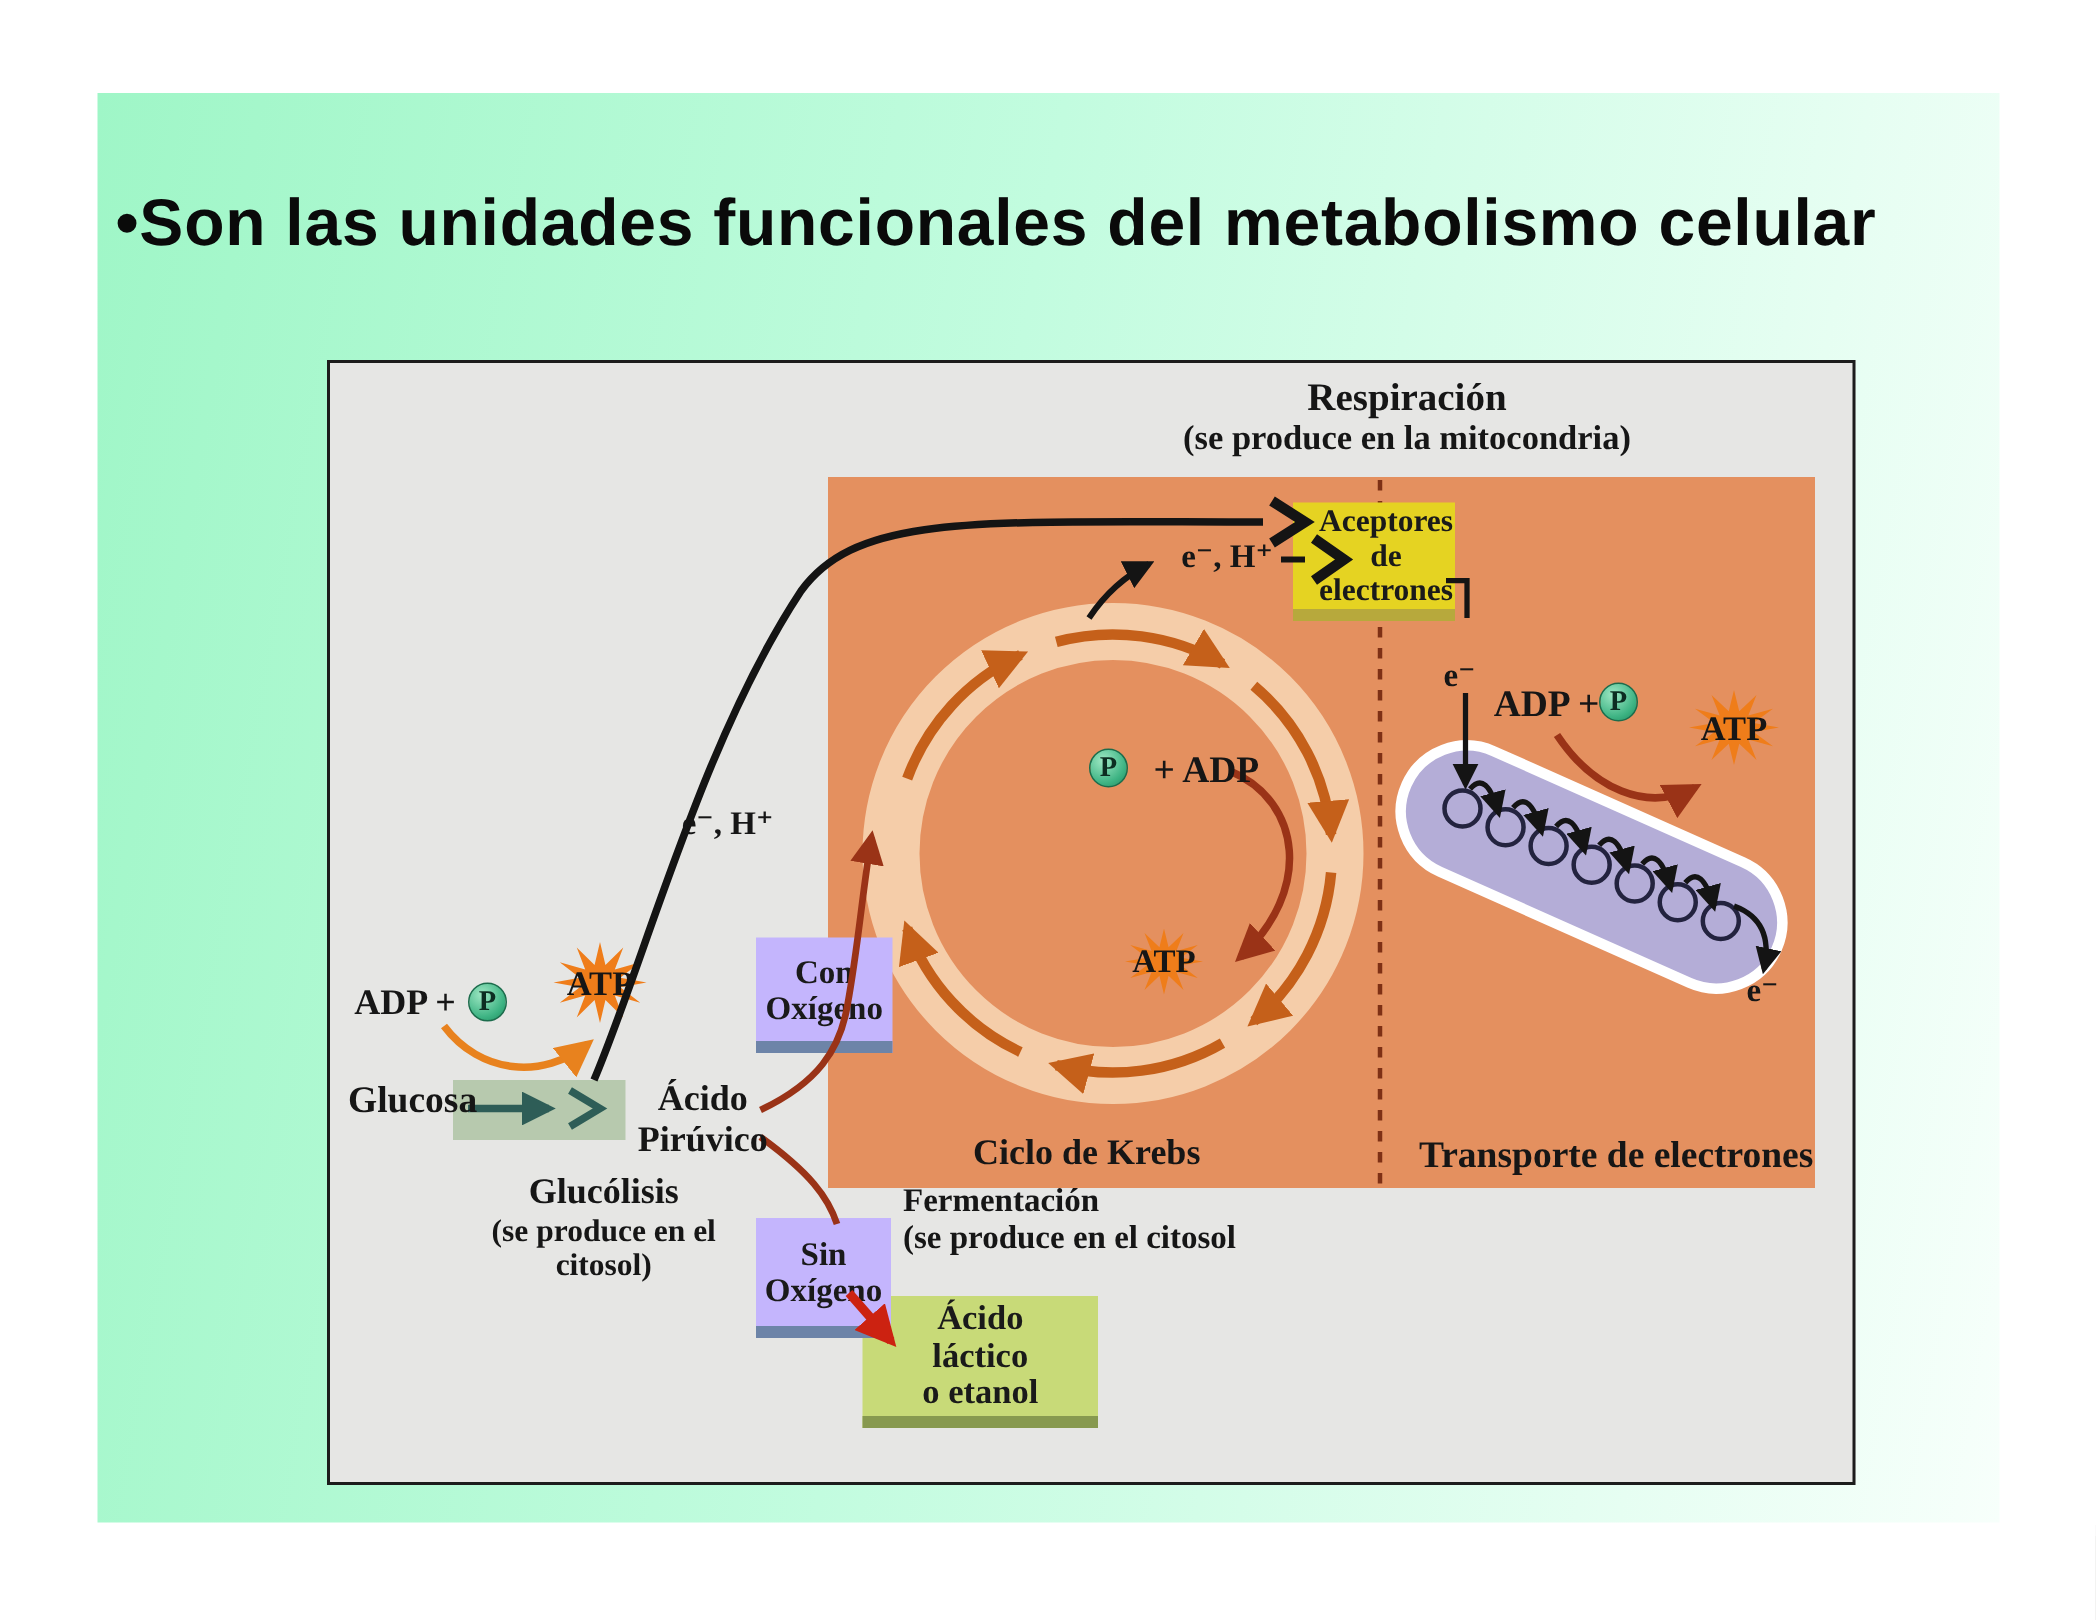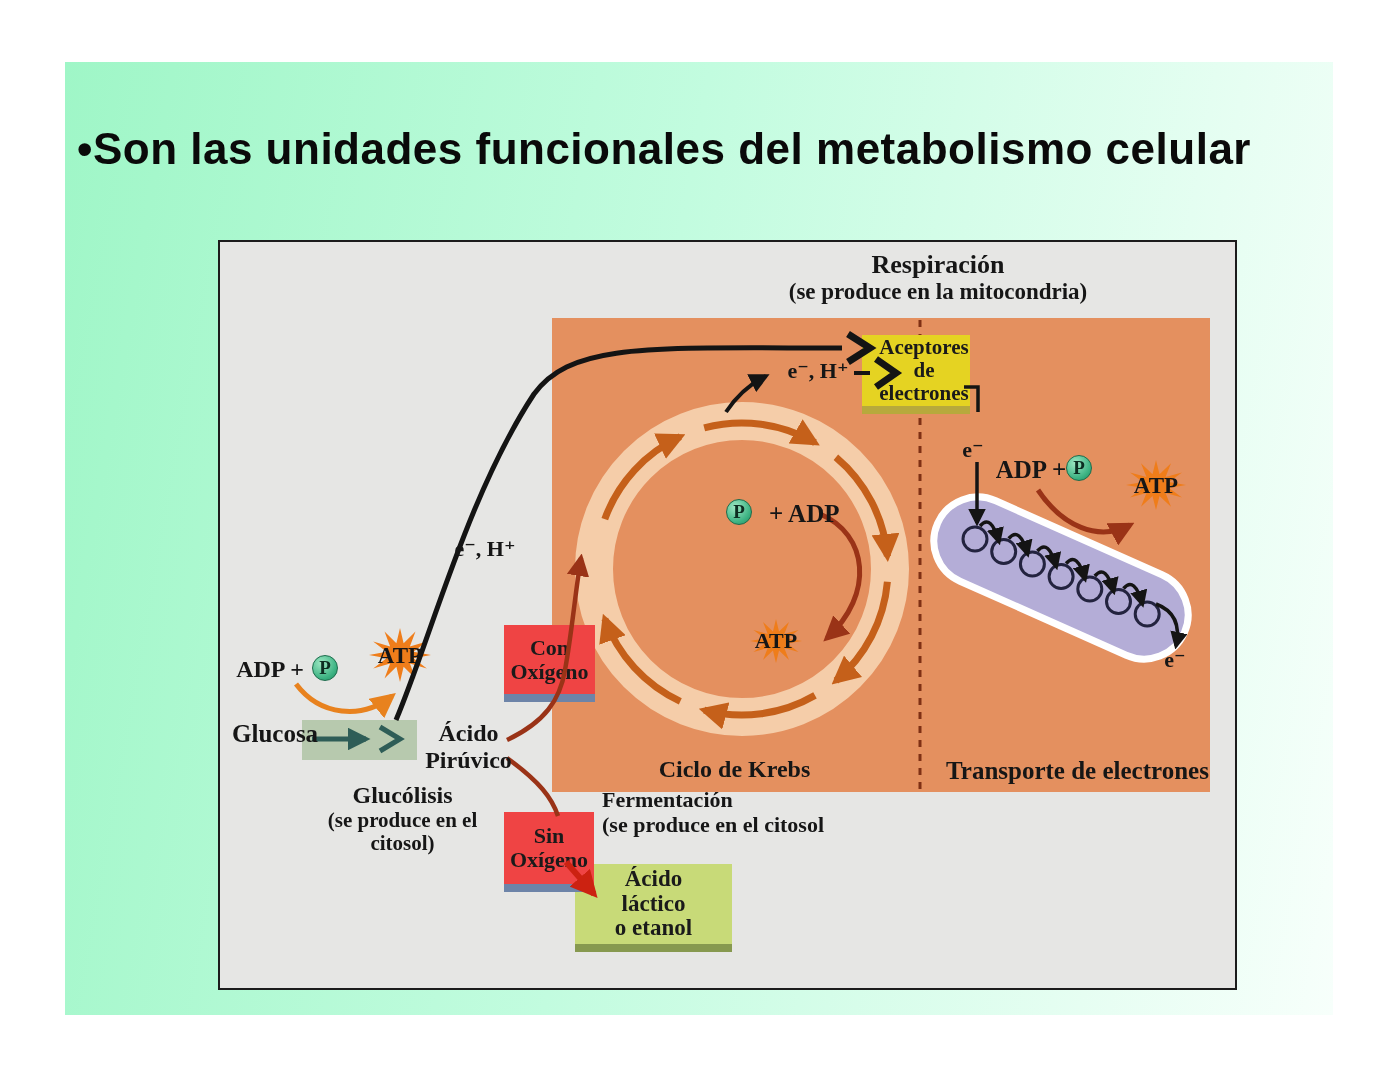--- a/index.html
+++ b/index.html
@@ -15,21 +15,21 @@
   .orange{position:absolute;left:332px;top:76px;width:658px;height:474px;background:#e4905f;}
   svg.layer{position:absolute;left:0;top:0;width:1015px;height:746px;}
   .z1{z-index:1}.z3{z-index:3}
   .t{position:absolute;z-index:4;font-weight:bold;color:#161616;text-align:center;
      line-height:1.12;white-space:nowrap;}
   .labelbox{position:absolute;z-index:2;display:flex;flex-direction:column;align-items:center;
             justify-content:center;font-weight:bold;color:#1a1a1a;text-align:center;
             line-height:1.08;padding-bottom:8px;box-sizing:border-box;}
   .edge{position:absolute;left:0;right:0;bottom:0;height:8px;}
   .box-yellow{background:#e5d322;}   .box-yellow .edge{background:#b7a93c;}
-  .box-oxy{background:#ef4444;}      .box-oxy .edge{background:#6d84a8;}
+  .box-oxy{background:#c4b5fd;}      .box-oxy .edge{background:#6d84a8;}
   .box-green{background:#c8da78;}    .box-green .edge{background:#87994f;}
   .pcircle{position:absolute;z-index:4;width:26px;height:26px;border-radius:50%;
            background:radial-gradient(circle at 35% 30%,#9fe8c4,#3db383 65%,#1f8a5e);
            color:#0d2d22;font-weight:bold;font-size:19px;display:flex;align-items:center;
            justify-content:center;border:1px solid #1c6c4c;box-sizing:border-box;}
 </style>
 </head>
 <body>
 
 <div class="page">
@@ -184,17 +184,17 @@
       </div>
       <div class="t" style="left:80px;top:540px;width:205px;font-size:24px;">
         <span style="display:block;">Glucólisis</span>
         <span style="display:block;font-size:21px;">(se produce en el</span>
         <span style="display:block;font-size:21px;">citosol)</span>
       </div>
       <div class="t" style="left:382px;top:546px;width:270px;font-size:22px;text-align:left;">
         <span style="display:block;">Fermentación</span>
         <span style="display:block;">(se produce en el citosol</span>
       </div>
-      <div class="t" style="left:432px;top:514px;width:165px;font-size:24px;">Ciclo de Krebs</div>
+      <div class="t" style="left:422px;top:514px;width:165px;font-size:24px;">Ciclo de Krebs</div>
       <div class="t" style="left:726px;top:515px;width:240px;font-size:25px;">Transporte de electrones</div>
     </div>
   </div>
 </div>
 
 </body></html>

